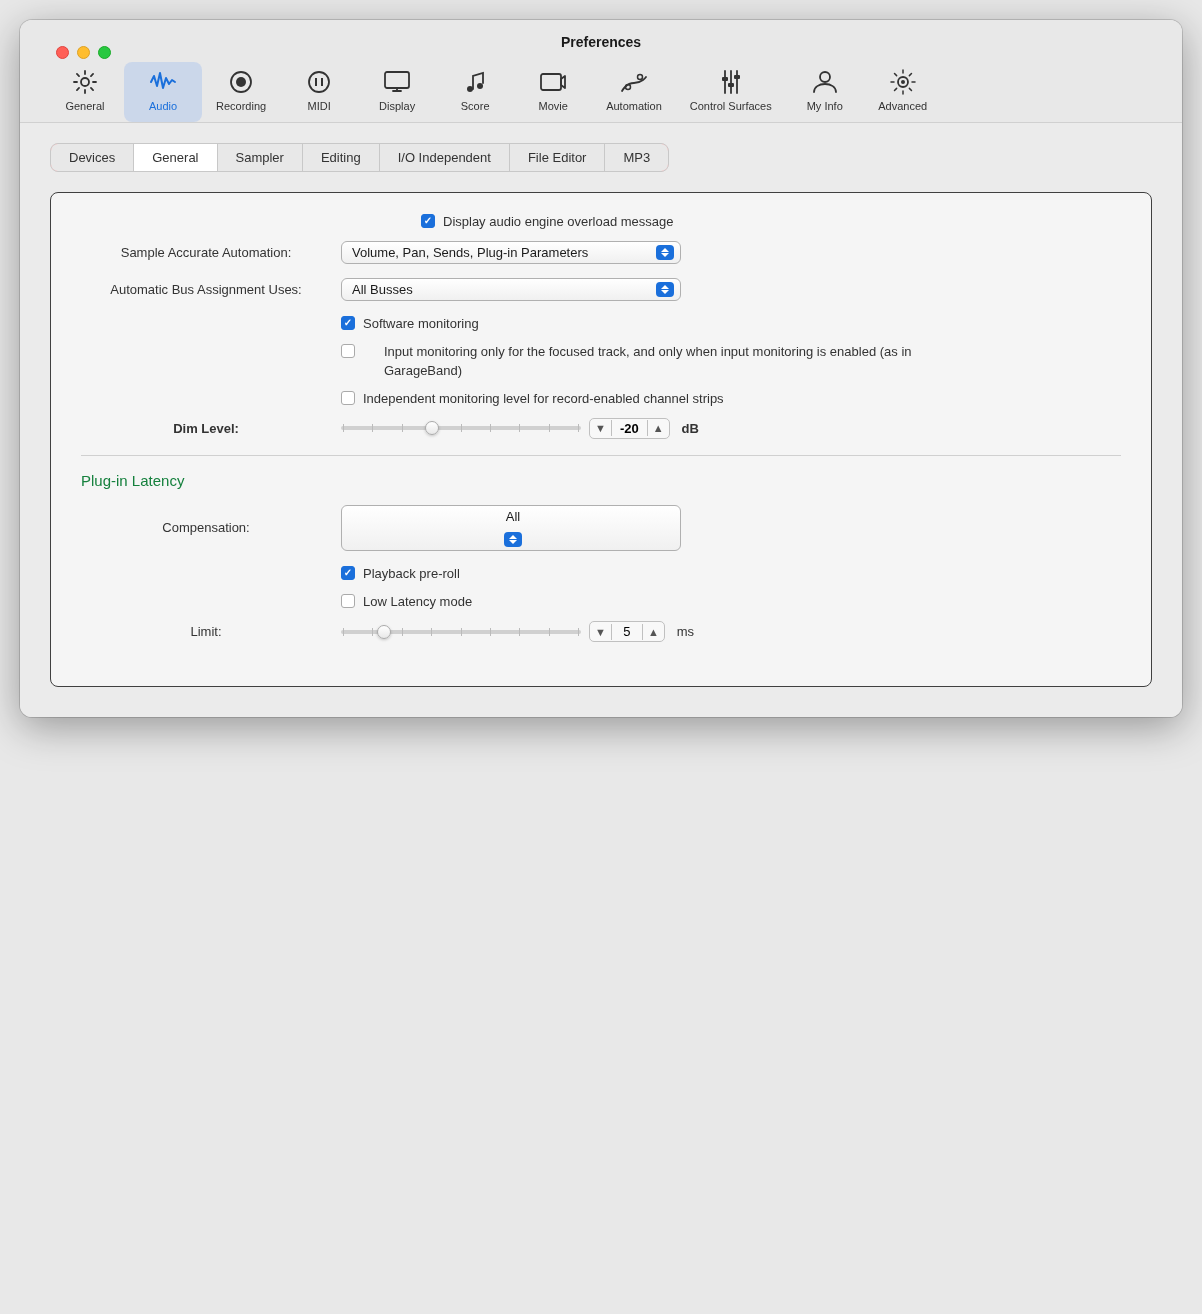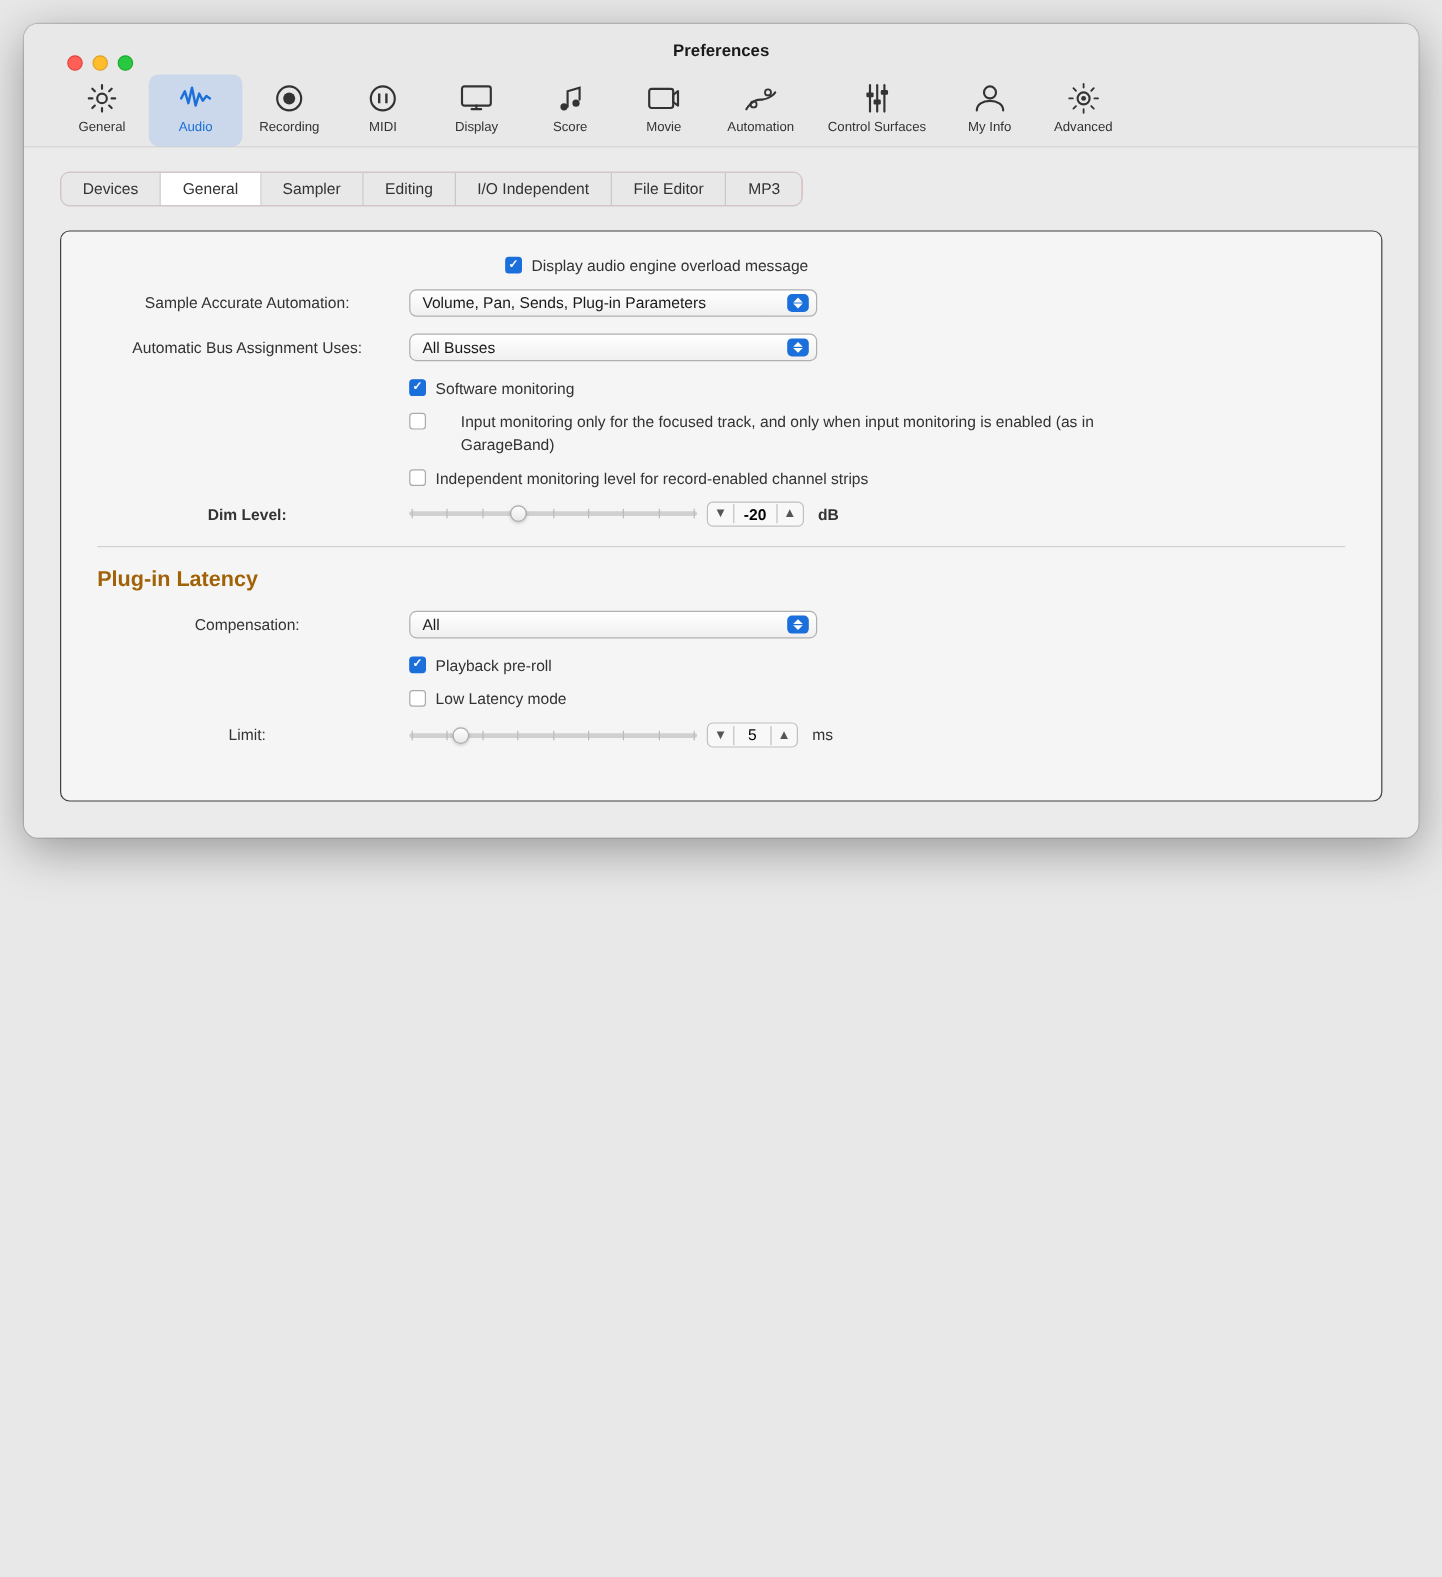--- a/index.html
+++ b/index.html
@@ -204,23 +204,23 @@
       border-left: 4px solid transparent;
       border-right: 4px solid transparent;
       border-top: 4px solid white;
     }
     .divider {
       border: none;
       border-top: 1px solid #d0d0d0;
       margin: 16px 0;
     }
     .section-title {
-      font-size: 18px;
-      font-weight: 700;
-      color: #a16207;
+      font-size: 15px;
+      font-weight: 400;
+      color: #15803d;
       margin-bottom: 16px;
     }
     
     .slider-container {
       display: flex;
       align-items: center;
       gap: 8px;
     }
     .slider-track {
       width: 240px;
@@ -506,21 +506,21 @@
           <span class="unit-label">dB</span>
         </div>
       </div>
 
       <hr class="divider">
 
       <div class="section-title">Plug-in Latency</div>
 
       <div class="row">
         <span class="row-label">Compensation:</span>
-        <div class="select-box" style="min-width:340px;">
+        <div class="select-box" style="min-width:340px;flex-direction:column;">
           <span class="select-text">All</span>
           <div class="select-arrow">
             <span class="up"></span>
             <span class="down"></span>
           </div>
         </div>
       </div>
 
       <div class="checkbox-row">
         <div class="checkbox checked"></div>

